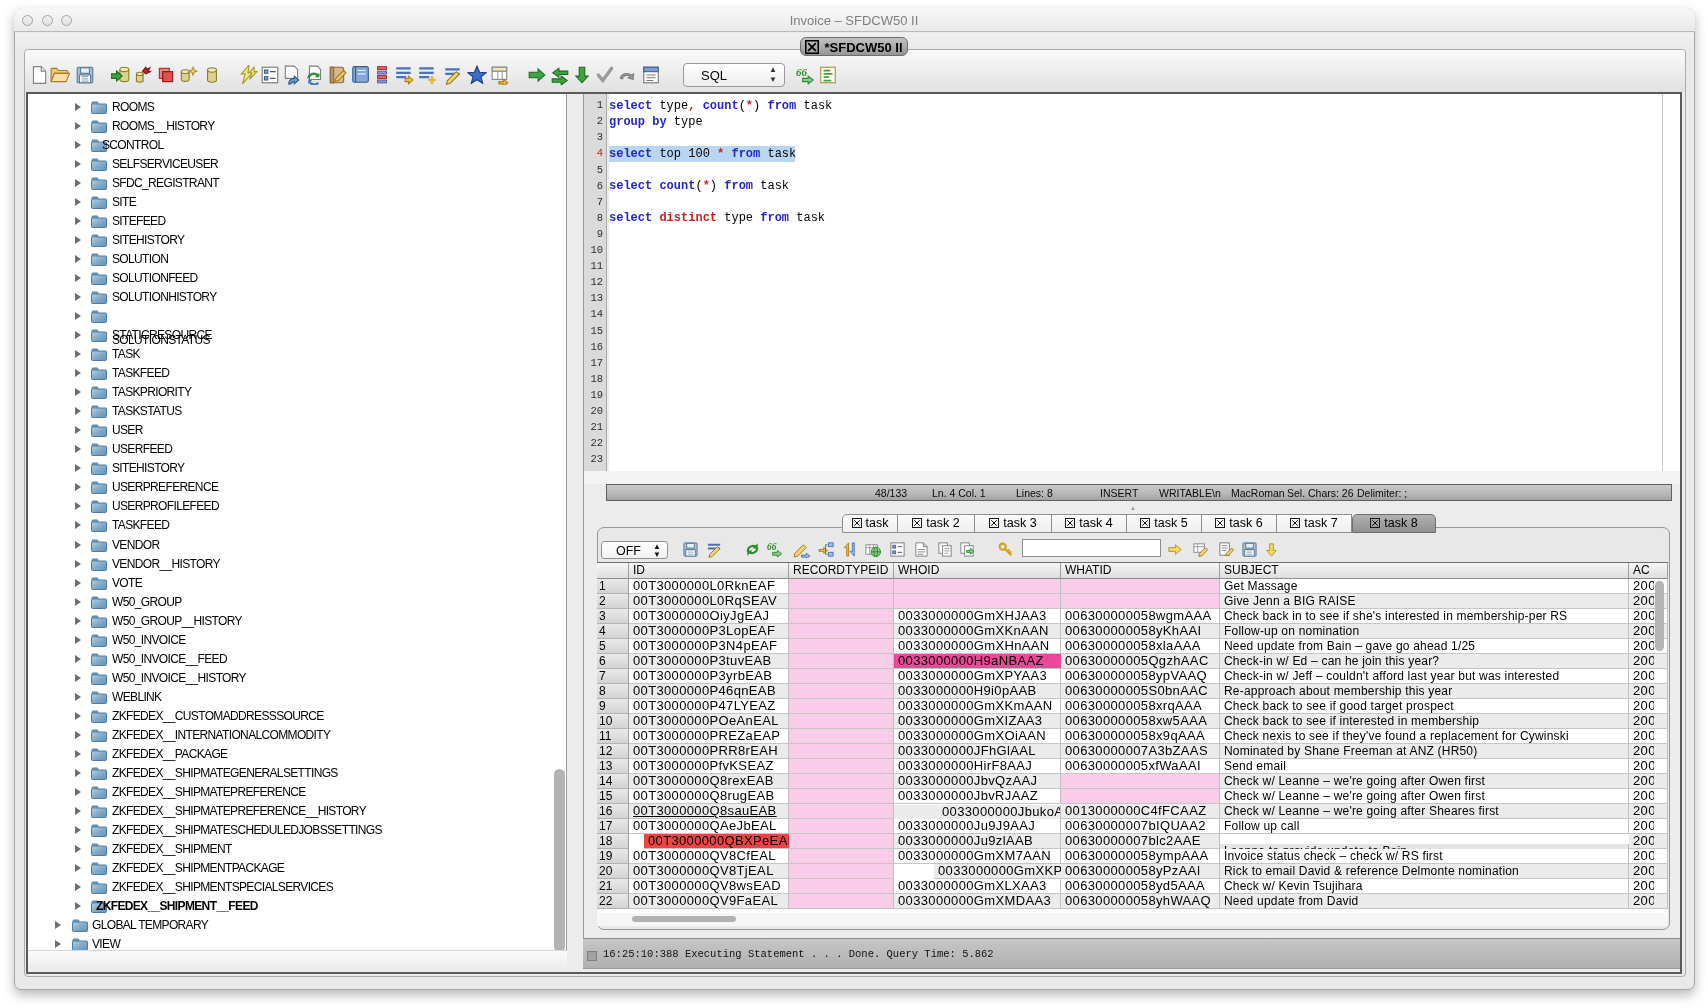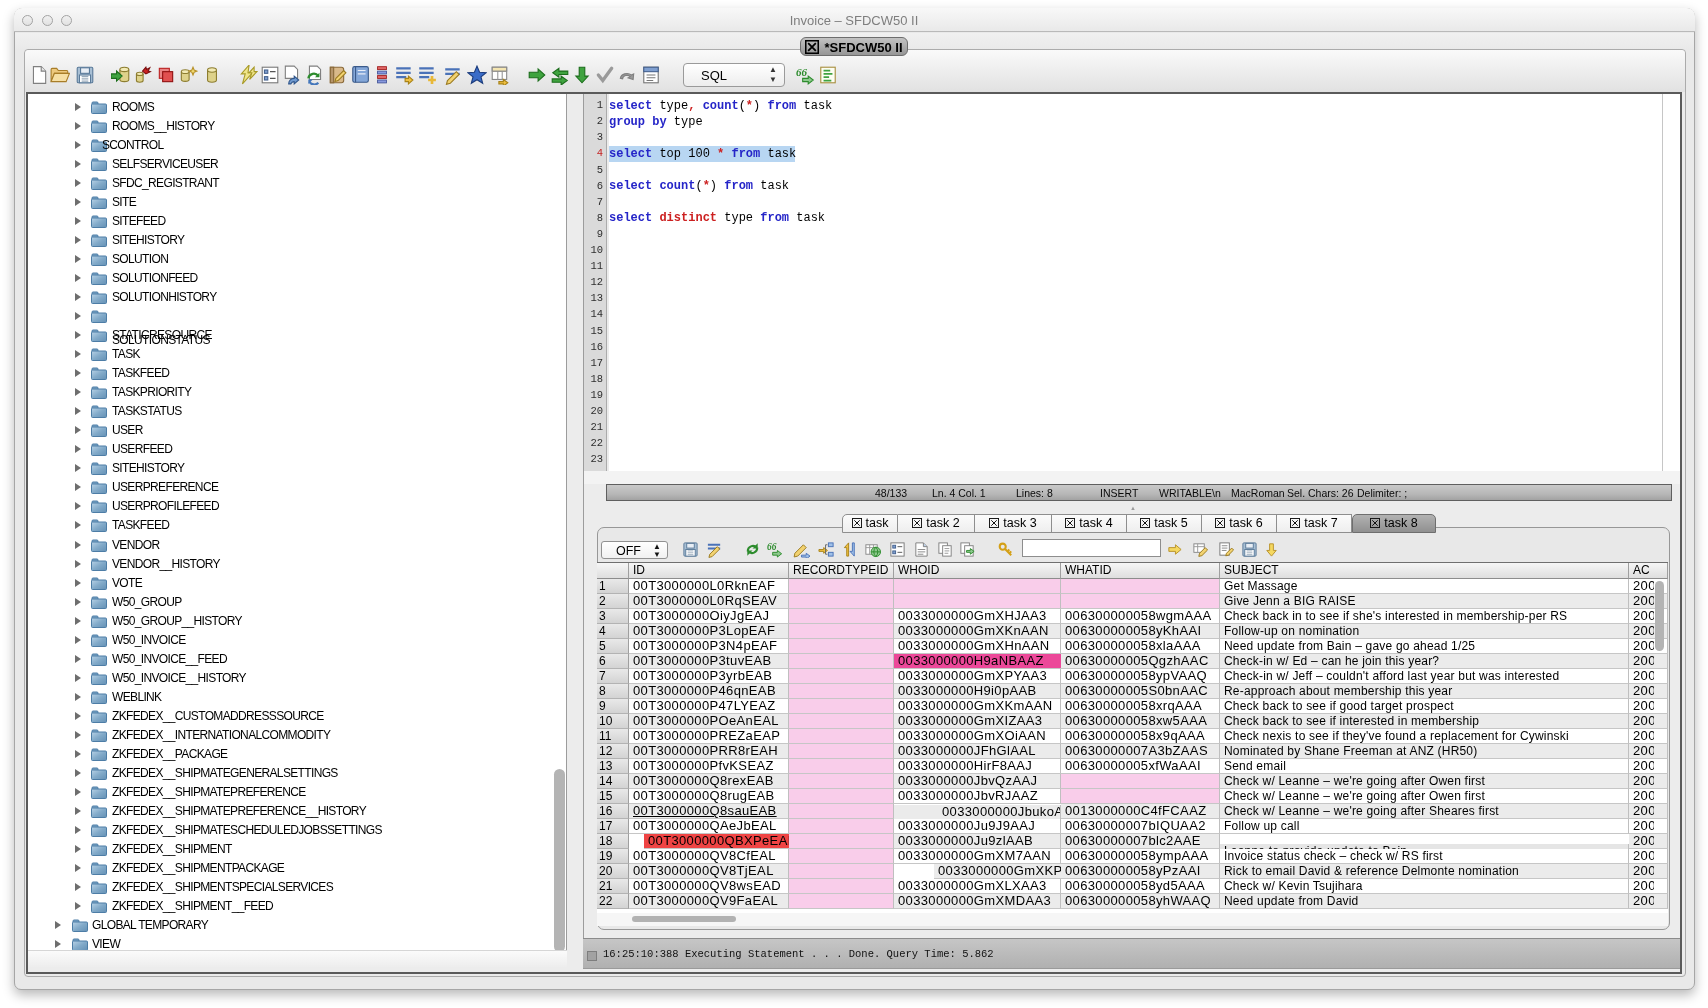--- a/index.html
+++ b/index.html
@@ -429,21 +429,21 @@
         <rect x="0.5" y="3" width="15" height="9.5" rx="1" fill="url(#fg)" stroke="#4d7da6" stroke-width="1"></rect>
       </svg>
       <div class="tlabel" style="left:84px;">ZKFEDEX__SHIPMENTSPECIALSERVICES</div>
     </div>
     <div class="trow" style="top:802.8px;">
       <div class="tri" style="left:47px;"></div>
       <svg class="fold" style="left:63px;" width="16" height="13" viewBox="0 0 16 13">
         <path d="M1 3.5 L1 2 Q1 1 2 1 L6 1 Q7 1 7 2 L7 3" fill="#7aa5c6" stroke="#4d7da6" stroke-width="1"></path>
         <rect x="0.5" y="3" width="15" height="9.5" rx="1" fill="url(#fg)" stroke="#4d7da6" stroke-width="1"></rect>
       </svg>
-      <div class="tlabel" style="left:84px;">ZKFEDEX__SHIPMENT__FEED</div>
+      <div class="tlabel" style="left:68px;font-weight:bold;">ZKFEDEX__SHIPMENT__FEED</div>
     </div>
     <div class="trow" style="top:821.9px;">
       <div class="tri" style="left:27px;"></div>
       <svg class="fold" style="left:44px;" width="16" height="13" viewBox="0 0 16 13">
         <path d="M1 3.5 L1 2 Q1 1 2 1 L6 1 Q7 1 7 2 L7 3" fill="#7aa5c6" stroke="#4d7da6" stroke-width="1"></path>
         <rect x="0.5" y="3" width="15" height="9.5" rx="1" fill="url(#fg)" stroke="#4d7da6" stroke-width="1"></rect>
       </svg>
       <div class="tlabel" style="left:64px;">GLOBAL TEMPORARY</div>
     </div>
     <div class="trow" style="top:840.9px;">

